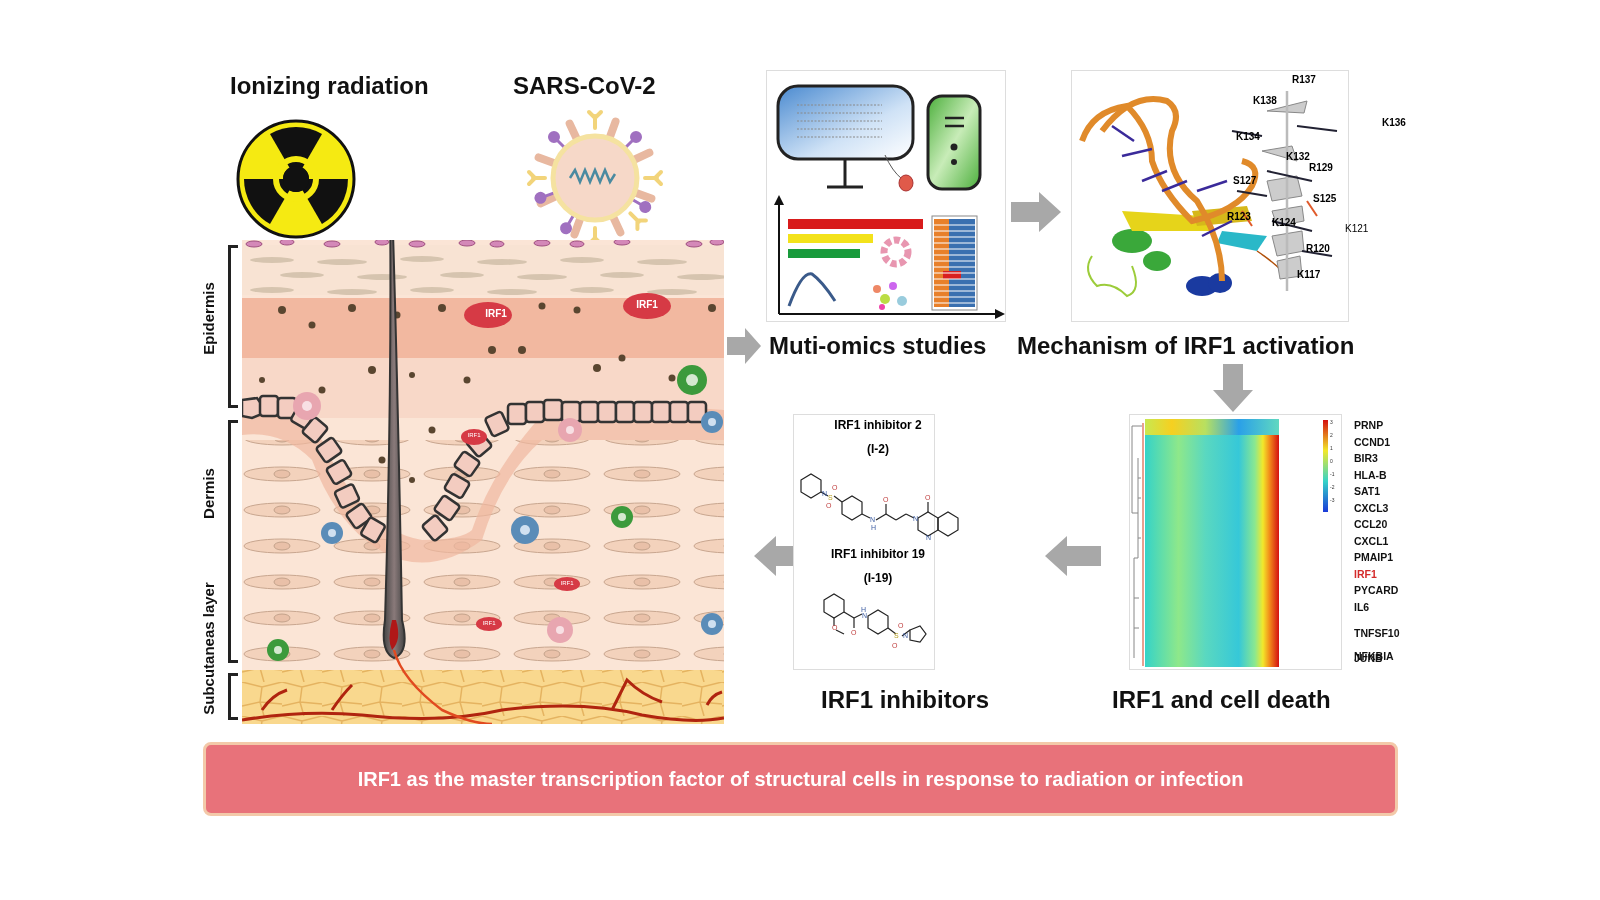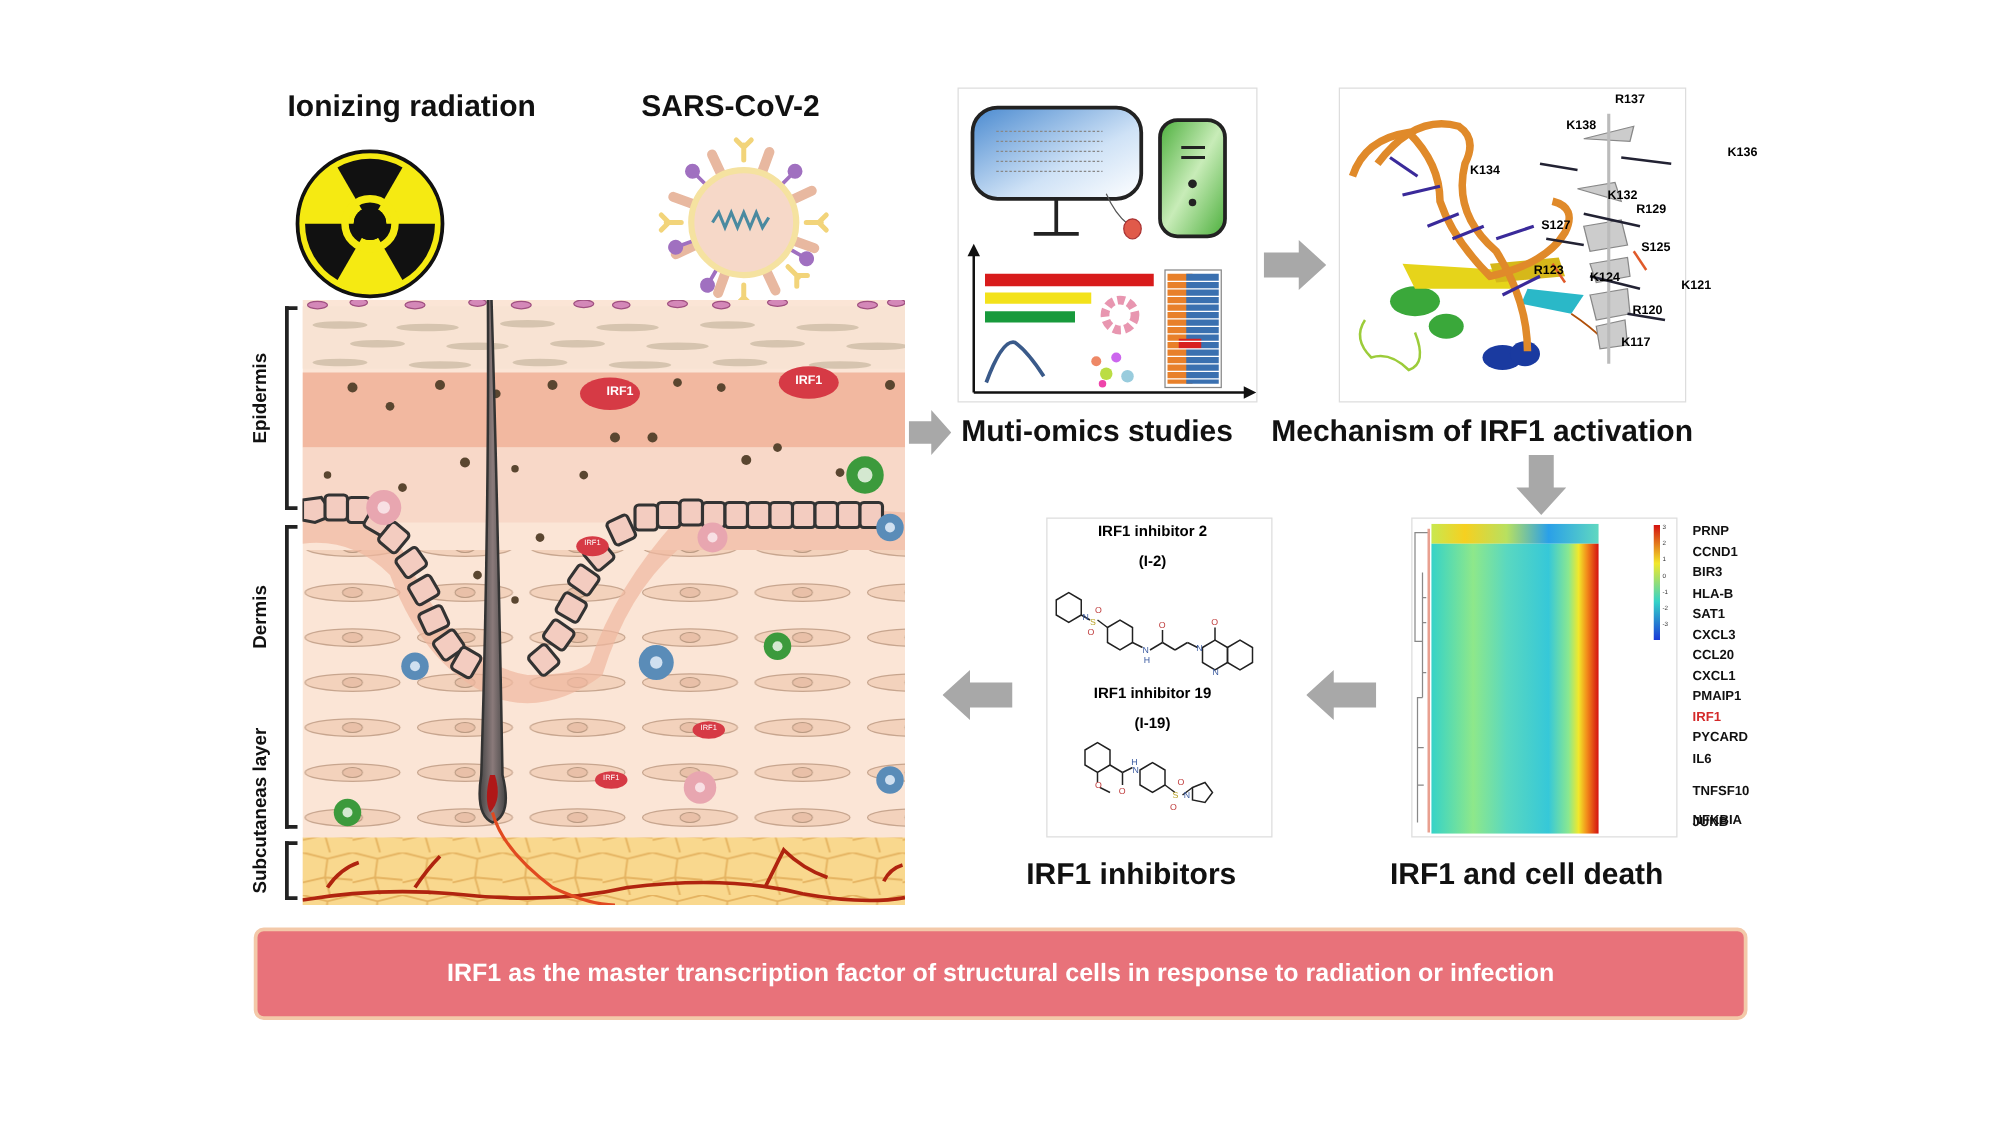--- a/index.html
+++ b/index.html
@@ -379,28 +379,28 @@
     <g stroke="#e05a2a" stroke-width="2">
       <line x1="170" y1="140" x2="180" y2="155"></line>
         <line x1="235" y1="130" x2="245" y2="145"></line>
     </g>
   </svg>
 </div>
 
 <div class="abs" style="left:1292px;top:74px;font-size:10px;font-weight:bold;">R137</div>
 <div class="abs" style="left:1253px;top:95px;font-size:10px;font-weight:bold;">K138</div>
 <div class="abs" style="left:1382px;top:117px;font-size:10px;font-weight:bold;">K136</div>
-<div class="abs" style="left:1176px;top:131px;font-size:10px;font-weight:bold;">K134</div>
+<div class="abs" style="left:1236px;top:131px;font-size:10px;font-weight:bold;">K134</div>
 <div class="abs" style="left:1286px;top:151px;font-size:10px;font-weight:bold;">K132</div>
 <div class="abs" style="left:1309px;top:162px;font-size:10px;font-weight:bold;">R129</div>
 <div class="abs" style="left:1233px;top:175px;font-size:10px;font-weight:bold;">S127</div>
 <div class="abs" style="left:1313px;top:193px;font-size:10px;font-weight:bold;">S125</div>
 <div class="abs" style="left:1227px;top:211px;font-size:10px;font-weight:bold;">R123</div>
 <div class="abs" style="left:1272px;top:217px;font-size:10px;font-weight:bold;">K124</div>
-<div class="abs" style="left:1303px;top:223px;font-size:10px;font-weight:bold;padding-left:42px;">K121</div>
+<div class="abs" style="left:1303px;top:223px;font-size:10px;font-weight:normal;padding-left:42px;">K121</div>
 <div class="abs" style="left:1278px;top:243px;font-size:10px;font-weight:bold;padding-left:28px;">R120</div>
 <div class="abs" style="left:1297px;top:269px;font-size:10px;font-weight:bold;">K117</div>
 <div class="abs title" style="left:1017px;top:332px;font-size:24px;">Mechanism of IRF1 activation</div>
 
 <div class="panel" style="left:1129px;top:414px;width:213px;height:256px;"></div>
 <svg class="abs" style="left:1130px;top:418px;" width="20" height="250">
   <g fill="none" stroke="#888" stroke-width="1">
     <path d="M13 8 L2 8 L2 95 L8 95"></path>
       <path d="M8 40 L8 140"></path>
       <path d="M8 60 L11 60 M8 80 L11 80 M8 120 L11 120"></path>
@@ -455,21 +455,21 @@
     <div class="gene" style="top: 551px;">PMAIP1</div>
     <div class="gene" style="top: 567.5px; color: rgb(212, 42, 42);">IRF1</div>
     <div class="gene" style="top: 584px;">PYCARD</div>
     <div class="gene" style="top: 600.5px;">IL6</div>
     <div class="gene" style="top: 652px; text-align: center;">JUNB</div>
     <div class="gene" style="top: 627px;">TNFSF10</div>
     <div class="gene" style="top: 650px;">NFKBIA</div>
   </div>
 <div class="abs title" style="left:1112px;top:686px;font-size:24px;">IRF1 and cell death</div>
 
-<div class="panel" style="left:837px;top:414px;width:181px;height:256px;">
+<div class="panel" style="left:793px;top:414px;width:142px;height:256px;">
   <div class="abs" style="left:0;top:3px;width:168px;text-align:center;font-size:12px;font-weight:bold;">IRF1 inhibitor 2</div>
   <div class="abs" style="left:0;top:27px;width:168px;text-align:center;font-size:12px;font-weight:bold;">(I-2)</div>
   <svg class="abs" style="left:2px;top:45px;" width="166" height="80" viewBox="0 0 166 80">
     <g fill="none" stroke="#222" stroke-width="1.2">
       <polygon points="5,20 15,14 25,20 25,32 15,38 5,32"></polygon>
       <line x1="25" y1="32" x2="32" y2="36"></line>
       <line x1="38" y1="36" x2="46" y2="42"></line>
       <polygon points="46,42 56,36 66,42 66,54 56,60 46,54"></polygon>
       <line x1="66" y1="54" x2="74" y2="58"></line>
       <line x1="80" y1="60" x2="90" y2="54"></line>

